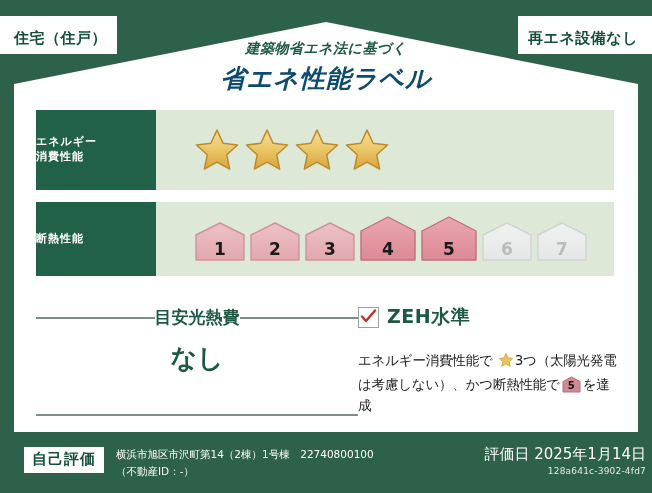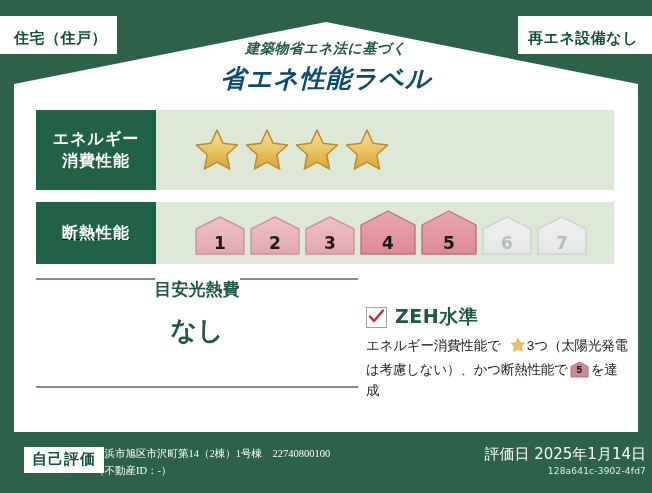--- a/index.html
+++ b/index.html
@@ -43,27 +43,27 @@
     margin-top:4px;
   }
 
   
   .metric-row{
     position:absolute;left:22px;width:578px;
     display:flex;align-items:stretch;
     background:#dde8d6;
   }
   #row-energy{top:88px;height:80px;}
-  #row-insul{top:180px;height:62px;text-decoration:underline;}
+  #row-insul{top:180px;height:74px;}
   .metric-label{
     width:120px;flex:none;
     background:#216148;color:#ffffff;
     display:flex;flex-direction:column;
-    align-items:center;justify-content:center;
-    font-weight:bold;font-size:16px;line-height:1.35;
+    align-items:flex-start;justify-content:center;
+    font-weight:bold;font-size:11px;line-height:1.35;
     letter-spacing:1px;
   }
   .metric-body{
     flex:1;display:flex;align-items:center;
     padding-left:38px;
   }
 
   
   .star{
     width:46px;height:46px;margin-right:4px;flex:none;
@@ -82,51 +82,50 @@
     text-align:center;font-weight:bold;font-size:17px;
     color:#1a1a1a;pointer-events:none;
   }
   .house.off .house-num{color:#b9bdba;}
 
   
   .cost-block{
     position:absolute;left:22px;top:256px;width:322px;
   }
   .cost-head{
-    display:flex;
+    display:flex;align-items:center;margin-top:28px;
   }
   .cost-rule{flex:1;height:2px;background:#7d8f86;}
   .cost-head-text{
     color:#1d5943;font-weight:bold;font-size:17px;white-space:nowrap;
   }
   .cost-value{
     text-align:center;color:#1d5943;font-weight:bold;
     font-size:26px;margin-top:12px;
   }
   .cost-bottom-rule{
     margin-top:38px;height:2px;background:#7d8f86;width:100%;
   }
 
   
   .zeh-block{
-    position:absolute;left:352px;top:282px;width:262px;
+    position:absolute;left:344px;top:282px;width:262px;
   }
   .zeh-head{display:flex;align-items:center;gap:8px;}
   .zeh-check{
     width:19px;height:19px;border:1.5px solid #9aa39e;background:#fff;
     position:relative;flex:none;
   }
   .zeh-check svg{position:absolute;left:1px;top:0;}
   .zeh-title{
     color:#1d5943;font-weight:bold;font-size:19px;letter-spacing:.5px;
   }
   .zeh-desc{
-    margin-top:7px;color:#1c1c1c;font-size:13.5px;line-height:1.55;
+    margin-top:20px;color:#1c1c1c;font-size:13.5px;line-height:1.55;
     letter-spacing:-0.2px;
-    font-family:Liberation Mono, monospace;
   }
   .inline-star{vertical-align:-3px;margin:0 1px;}
   .inline-house{
     display:inline-block;vertical-align:-4px;position:relative;
     width:19px;height:17px;margin:0 2px;
   }
   .inline-house svg{position:absolute;left:0;top:0;}
   .inline-house b{
     position:absolute;left:0;top:2px;width:100%;text-align:center;
     font-size:10px;color:#111;font-weight:bold;
@@ -138,24 +137,23 @@
     z-index:5;
     margin-left:8px;
   }
   .self-eval{
     position:absolute;left:16px;top:7px;
     background:#ffffff;color:#15503a;
     font-weight:bold;font-size:15px;
     padding:3px 8px 4px 8px;letter-spacing:1px;
   }
   .addr{
-    position:absolute;left:86px;top:6px;
+    position:absolute;left:108px;top:6px;
     color:#ffffff;font-size:10.5px;line-height:1.6;
     white-space:pre-line;
-    font-family:Liberation Serif, serif;
   }
   .eval-date{
     position:absolute;right:14px;top:5px;text-align:right;
   }
   .eval-date-main{color:#ffffff;font-weight:normal;font-size:15px;}
   .eval-date-id{color:#e3ece7;font-size:9px;margin-top:2px;letter-spacing:.2px;}
 </style>
 </head>
 <body>
 

